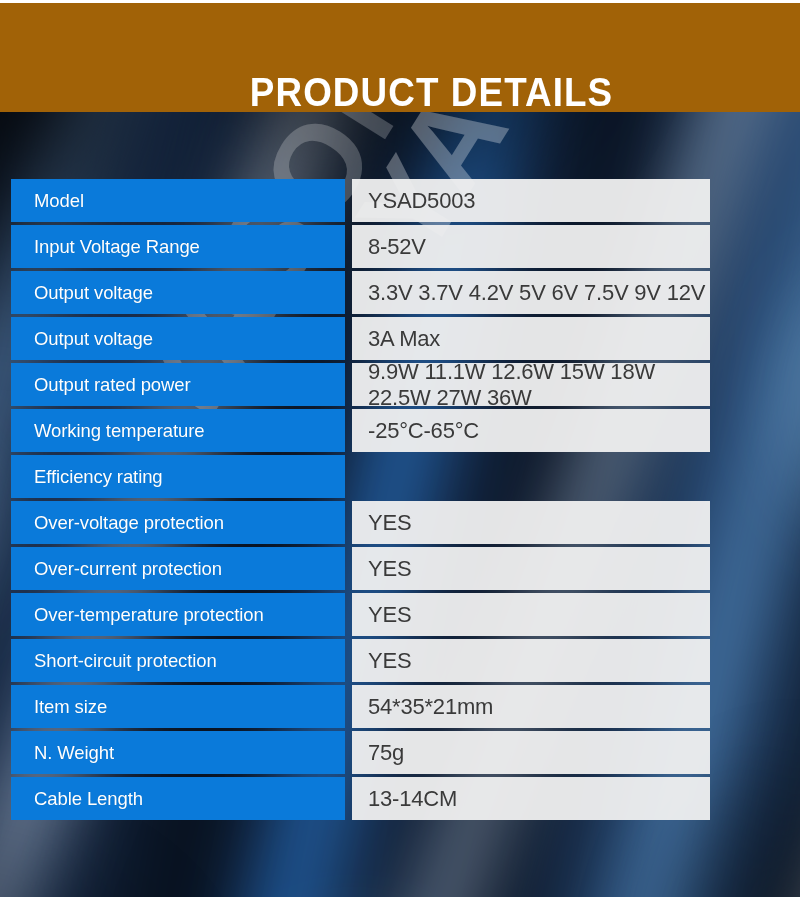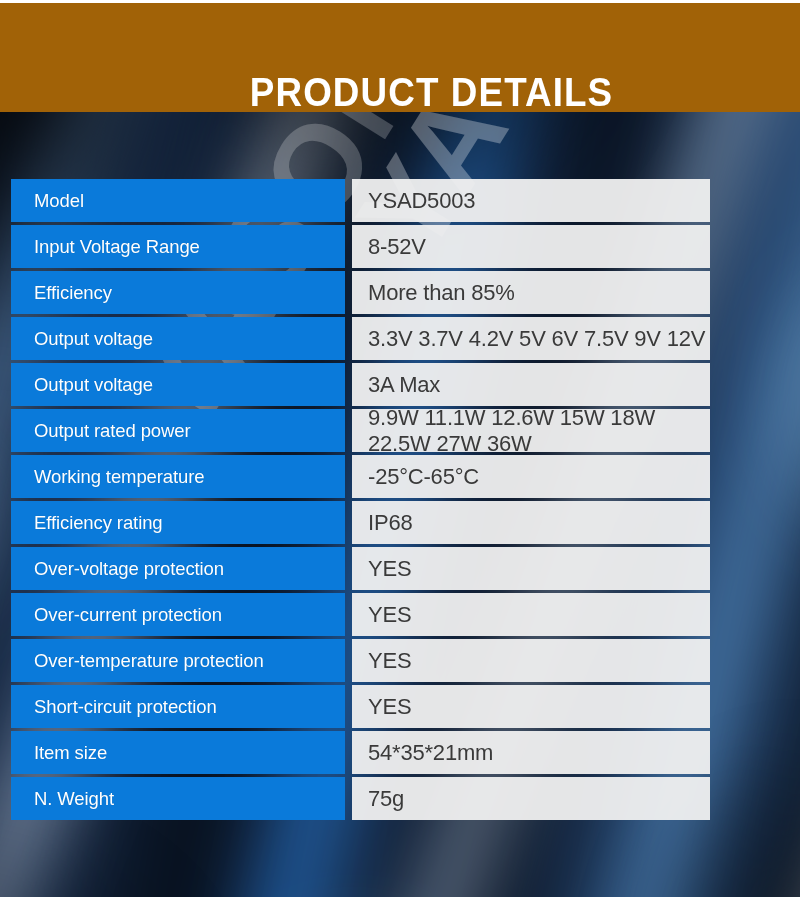--- a/index.html
+++ b/index.html
@@ -187,42 +187,37 @@
   <div class="spec-table" id="spec-table">
       <div class="spec-row">
         <div class="spec-label">Model</div>
         <div class="spec-value">YSAD5003</div>
       </div>
       <div class="spec-row">
         <div class="spec-label">Input Voltage Range</div>
         <div class="spec-value">8-52V</div>
       </div>
       <div class="spec-row">
-        <div class="spec-label">Efficiency</div>
-        <div class="spec-value">More than 85%</div>
-      </div>
-      <div class="spec-row">
         <div class="spec-label">Output voltage</div>
         <div class="spec-value">3.3V 3.7V 4.2V 5V 6V 7.5V 9V 12V</div>
       </div>
       <div class="spec-row">
         <div class="spec-label">Output voltage</div>
         <div class="spec-value">3A Max</div>
       </div>
       <div class="spec-row">
         <div class="spec-label">Output rated power</div>
         <div class="spec-value">9.9W 11.1W 12.6W 15W 18W 22.5W 27W 36W</div>
       </div>
       <div class="spec-row">
         <div class="spec-label">Working temperature</div>
         <div class="spec-value">-25°C-65°C</div>
       </div>
       <div class="spec-row">
         <div class="spec-label">Efficiency rating</div>
-        <div class="spec-value">IP68</div>
       </div>
       <div class="spec-row">
         <div class="spec-label">Over-voltage protection</div>
         <div class="spec-value">YES</div>
       </div>
       <div class="spec-row">
         <div class="spec-label">Over-current protection</div>
         <div class="spec-value">YES</div>
       </div>
       <div class="spec-row">
@@ -234,15 +229,19 @@
         <div class="spec-value">YES</div>
       </div>
       <div class="spec-row">
         <div class="spec-label">Item size</div>
         <div class="spec-value">54*35*21mm</div>
       </div>
       <div class="spec-row">
         <div class="spec-label">N. Weight</div>
         <div class="spec-value">75g</div>
       </div>
+      <div class="spec-row">
+        <div class="spec-label">Cable Length</div>
+        <div class="spec-value">13-14CM</div>
+      </div>
     </div>
 
 </div>
 
 </body></html>

